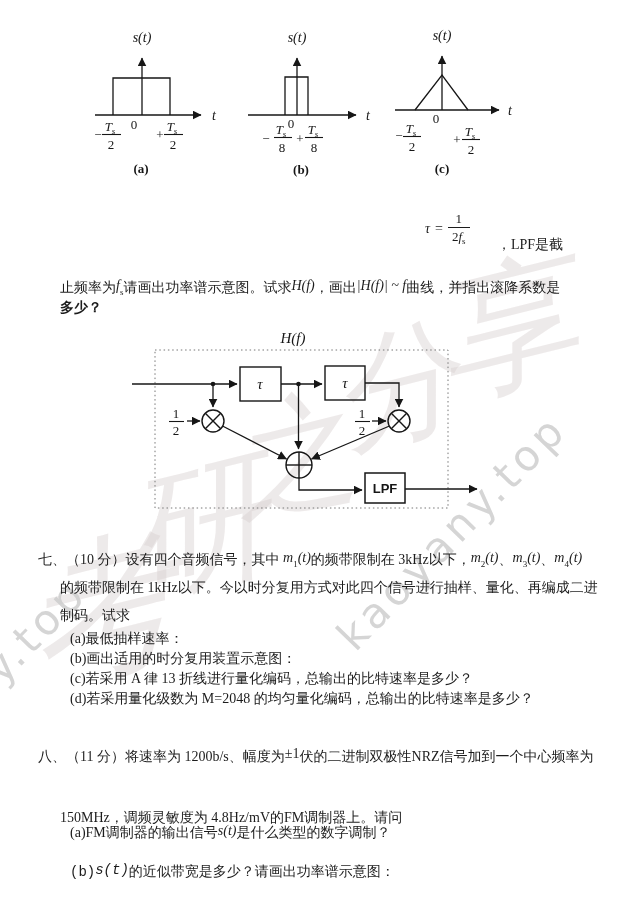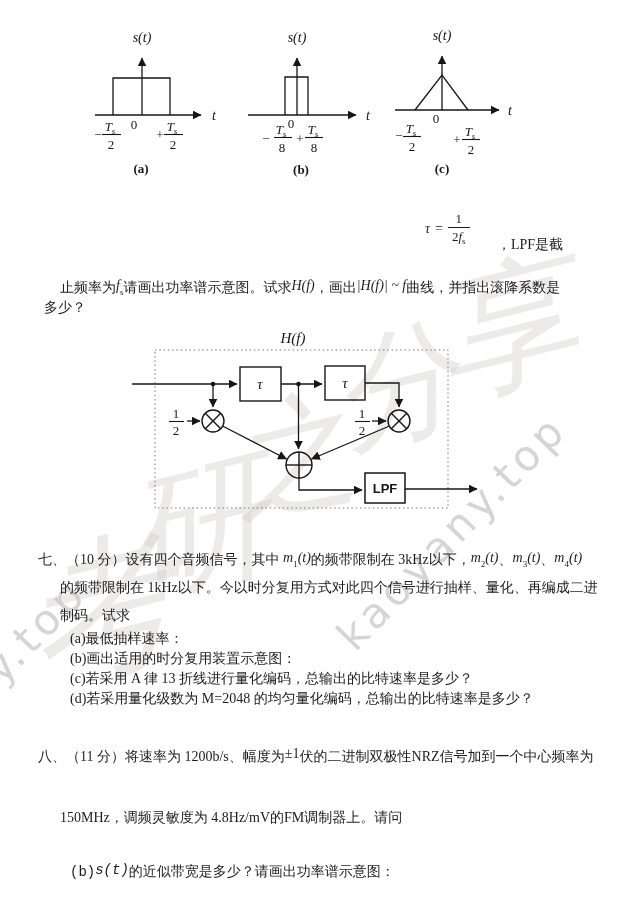--- a/index.html
+++ b/index.html
@@ -121,21 +121,21 @@
   <div class="formula" style="left:425px;top:212px;">
     <span class="math">τ</span>
       <span>=</span>
       <span class="frac">
         <span class="num">1</span>
         <span class="den"><span>2</span><span class="math">f</span><sub class="ms">s</sub></span>
       </span>
   </div>
   <div class="tl" style="left:497px;top:236px;"><span>，LPF是截</span></div>
   <div class="tl" style="left:60px;top:277px;"><span>止频率为</span><span class="raise"><span>f</span></span><sub class="ms">s</sub><span>请画出功率谱示意图。试求</span><span class="raise">H(f)</span><span>，画出</span><span class="raise">|H(f)| ~ f</span><span>曲线，并指出滚降系数是</span></div>
-  <div class="tl" style="left:44px;top:299px;"><span>多少？</span></div>
+  <div class="tl" style="left:60px;top:299px;font-weight:bold;"><span>多少？</span></div>
 
   <svg width="617" height="212" viewBox="0 0 617 212" style="top:318px;">
     <defs>
       <marker id="ah2" viewBox="0 0 8 8" refX="7.5" refY="4" markerWidth="9" markerHeight="9" markerUnits="userSpaceOnUse" orient="auto">
           <path d="M0,0 L8,4 L0,8 z" fill="#161616"></path>
         </marker>
     </defs>
     <text class="bd-txt" x="293" y="25" text-anchor="middle">H(f)</text>
     <rect x="155" y="32" width="293" height="158" fill="none" stroke="#777" stroke-width="1" stroke-dasharray="1.5 2.8"></rect>
 
@@ -194,15 +194,16 @@
   <div class="tl" style="left:38px;top:549px;"><span>七、（10 分）设有四个音频信号，其中</span>&nbsp;<span class="raise"><span>m</span></span><sub class="ms">1</sub><span class="raise">(t)</span><span>的频带限制在 3kHz以下，</span><span class="raise"><span>m</span></span><sub class="ms">2</sub><span class="raise">(t)</span><span>、</span><span class="raise"><span>m</span></span><sub class="ms">3</sub><span class="raise">(t)</span><span>、</span><span class="raise"><span>m</span></span><sub class="ms">4</sub><span class="raise">(t)</span></div>
   <div class="tl" style="left:60px;top:579px;"><span>的频带限制在 1kHz以下。今以时分复用方式对此四个信号进行抽样、量化、再编成二进</span></div>
   <div class="tl" style="left:60px;top:607px;"><span>制码。试求</span></div>
   <div class="tl" style="left:70px;top:630px;"><span>(a)最低抽样速率：</span></div>
   <div class="tl" style="left:70px;top:650px;"><span>(b)画出适用的时分复用装置示意图：</span></div>
   <div class="tl" style="left:70px;top:670px;"><span>(c)若采用 A 律 13 折线进行量化编码，总输出的比特速率是多少？</span></div>
   <div class="tl" style="left:70px;top:690px;font-family:Liberation Serif, serif;"><span>(d)若采用量化级数为 M=2048 的均匀量化编码，总输出的比特速率是多少？</span></div>
 
   <div class="tl" style="left:38px;top:745px;"><span>八、（11 分）将速率为 1200b/s、幅度为</span><span class="raise-up">±1</span><span>伏的二进制双极性NRZ信号加到一个中心频率为</span></div>
   <div class="tl" style="left:60px;top:809px;"><span>150MHz，调频灵敏度为 4.8Hz/mV的FM调制器上。请问</span></div>
+  <div class="tl" style="left:70px;top:822px;"><span>(a)FM调制器的输出信号</span><span class="raise">s(t)</span><span>是什么类型的数字调制？</span></div>
   <div class="tl" style="left:70px;top:862px;font-family:Liberation Mono, monospace;"><span>(b)</span><span class="raise">s(t)</span><span>的近似带宽是多少？请画出功率谱示意图：</span></div>
 
 </div>
 
 </body></html>

